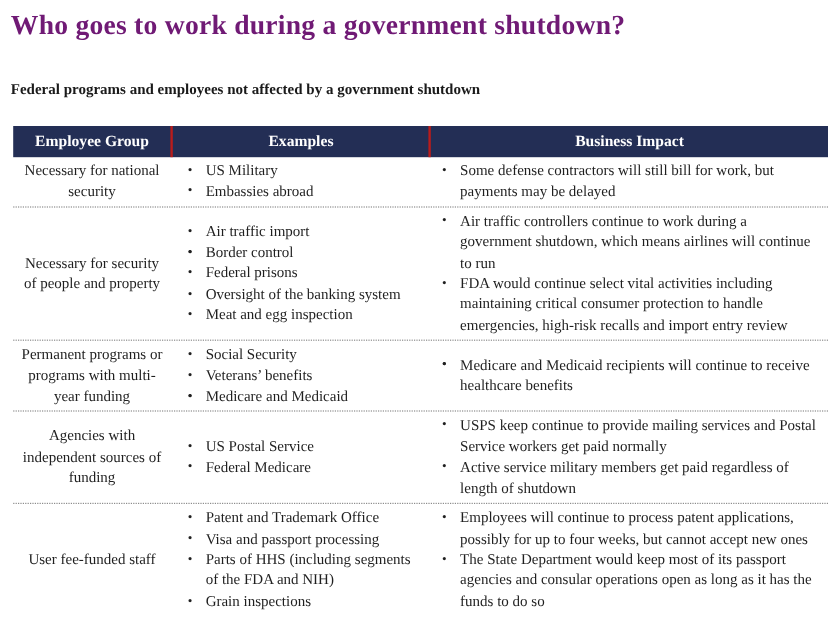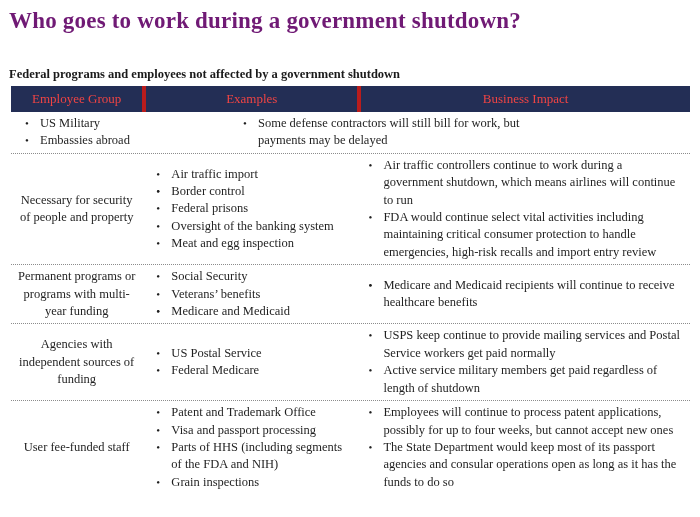--- a/index.html
+++ b/index.html
@@ -12,49 +12,49 @@
     overflow: hidden;
   }
   .page-title {
     margin: 8px 10px 0 9px;
     font-size: 23px;
     font-weight: bold;
     color: #701a75;
     letter-spacing: 0.2px;
   }
   .page-subtitle {
-    margin: 33px 10px 4px 9px;
+    margin: 33px 10px 23px 9px;
     font-size: 12.5px;
     font-weight: bold;
     color: #1a1a1a;
   }
   .data-table {
     margin-left: 11px;
     width: 679px;
   }
   .thead {
     display: flex;
     background: #232e55;
     height: 26px;
     align-items: center;
   }
   .thead .hcell {
-    color: #ef4444;
-    font-weight: normal;
+    color: #ffffff;
+    font-weight: bold;
     font-size: 13px;
     text-align: center;
     height: 100%;
     display: flex;
     align-items: center;
     justify-content: center;
   }
   .c1 { width: 135px; }
   .c2 { width: 221px; }
   .c3 { width: 342px; }
-  .thead .c2, .thead .c3 { border-left: 4px solid #b91c1c; }
+  .thead .c2, .thead .c3 { border-left: 2px solid #b91c1c; }
   .trow {
     display: flex;
     align-items: center;
     padding: 3px 0;
   }
   .trow:not(:last-child) {
     border-bottom: 1px dotted #8c8c8c;
   }
   .cell {
     font-size: 12.5px;
@@ -88,20 +88,21 @@
 <h2 class="page-subtitle">Federal programs and employees not affected by a government shutdown</h2>
 
 <div class="data-table">
   <div class="thead">
     <div class="hcell c1">Employee Group</div>
     <div class="hcell c2">Examples</div>
     <div class="hcell c3">Business Impact</div>
   </div>
   <div id="tbody">
   <div class="trow">
+    <div class="cell group-cell c1">Necessary for national security</div>
     <div class="cell examples-cell c2">
       <ul class="bullets">
             <li><span class="bullet-dot">•</span><span>US Military</span></li>
             <li><span class="bullet-dot">•</span><span>Embassies abroad</span></li>
           </ul>
     </div>
     <div class="cell impact-cell c3">
       <ul class="bullets">
             <li><span class="bullet-dot">•</span><span>Some defense contractors will still bill for work, but payments may be delayed</span></li>
           </ul>

